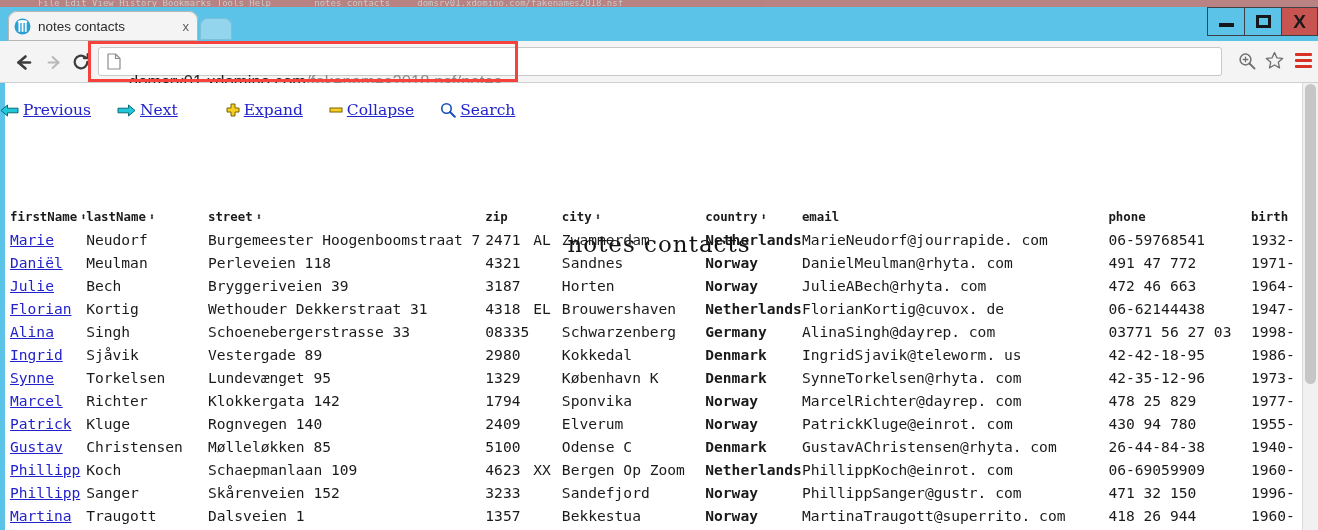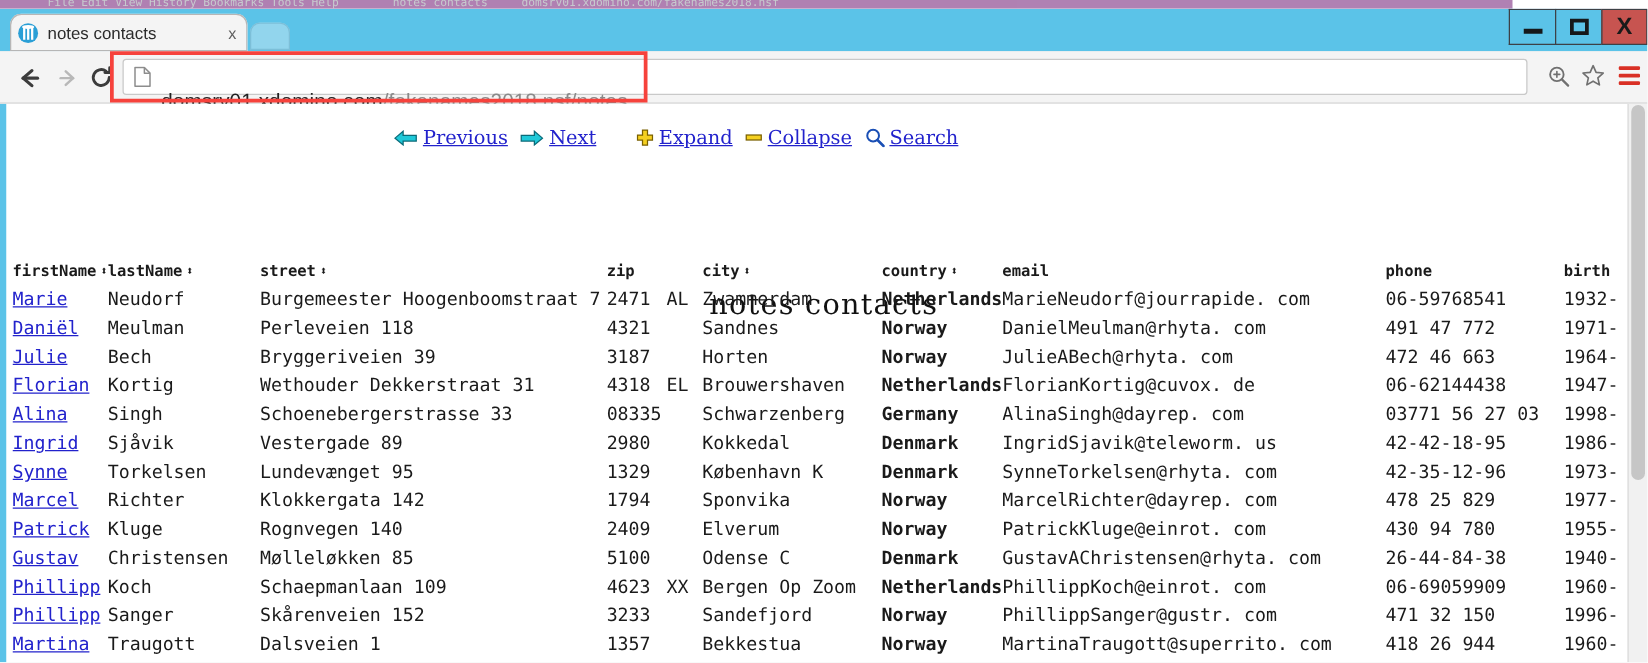--- a/index.html
+++ b/index.html
@@ -12,37 +12,37 @@
     overflow: hidden;
     background: #ffffff;
     font-family: "Liberation Sans", sans-serif;
     position: relative;
   }
 
   
   #top-bleed {
     position: absolute;
     left: 0; top: 0;
-    width: 1210px; height: 7px;
-    background: #701a75;
+    width: 1318px; height: 7px;
+    background: #7f1d1d;
     overflow: hidden;
     font-family: "DejaVu Sans Mono", monospace;
     font-size: 9px;
     color: #9aa0a6;
     line-height: 7px;
     white-space: nowrap;
     opacity: .55;
   }
 
   
   #browser-window {
     position: absolute;
     left: 0; top: 7px;
     width: 1318px; height: 523px;
-    background: #e5e5e5;
+    background: #8b5cf6;
     overflow: hidden;
   }
 
   
   #tabstrip {
     position: absolute;
     left: 0; top: 0;
     width: 1318px; height: 34px;
     background: #5bc3e8;
   }
@@ -211,23 +211,22 @@
     width: 5px; height: 447px;
     background: #5bc3e8;
   }
 
   
   #actionbar {
     position: absolute;
     left: 0; top: 18px;
     width: 1082px;
     display: flex;
-    justify-content: center;
-    align-items: center;
-    gap: 10px;
+    align-items: center;
+    gap: 26px;
     font-family: "DejaVu Serif", serif;
   }
   .action-link {
     display: flex;
     align-items: center;
     gap: 4px;
     font-size: 15.5px;
   }
   .action-link .lbl {
     color: #2222cc;

